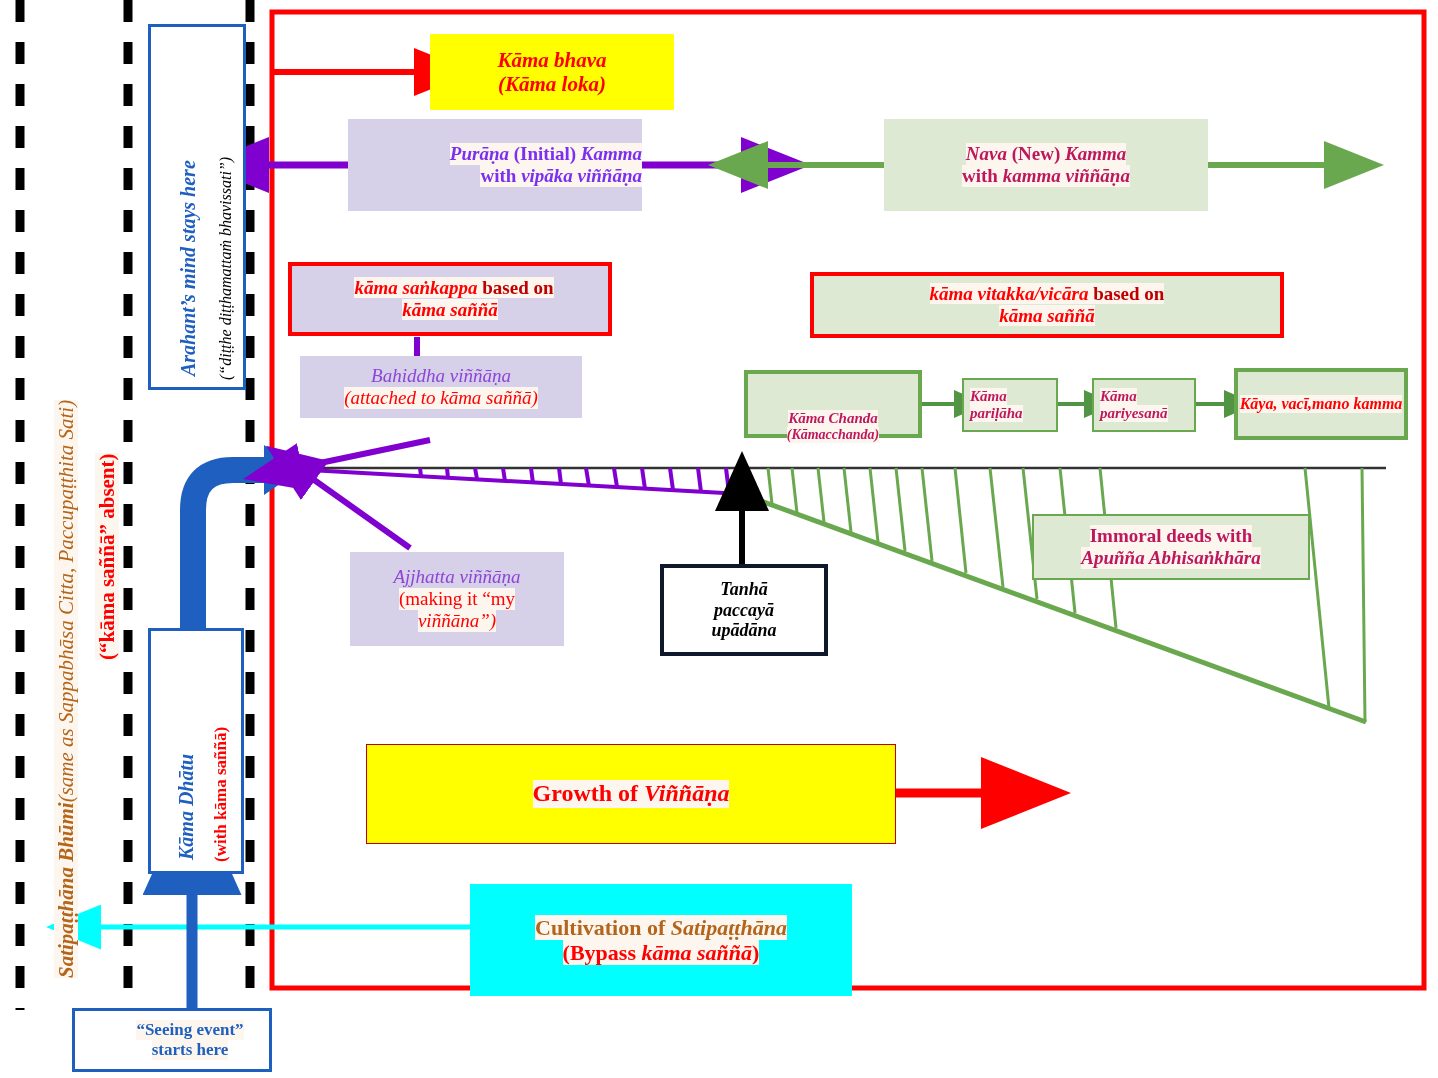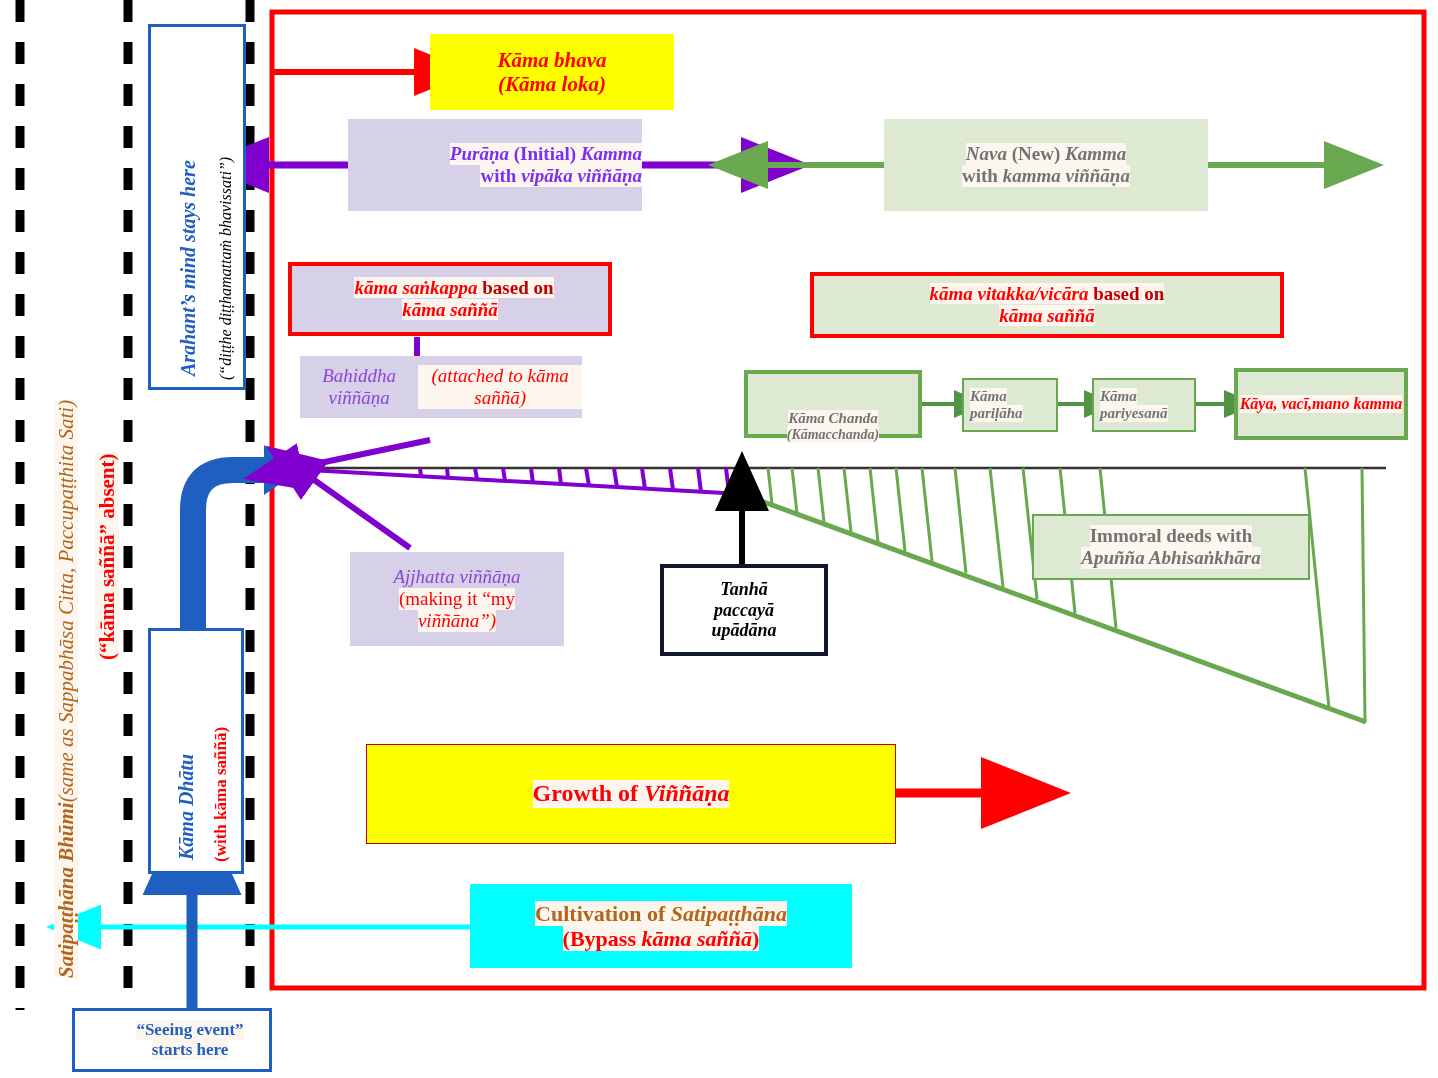--- a/index.html
+++ b/index.html
@@ -21,21 +21,21 @@
   .bd-blue{border:3px solid #1f5fbf;}
   .bd-black{border:4px solid #0f172a;}
   .bd-green{border:4px solid #6aa84f;}
   .bd-green-thin{border:2px solid #6aa84f;text-align:center;}
   .bd-red-thin{border:1px solid #c00000;}
   
   .c-red{color:#ff0000;}
   .c-darkred{color:#c00000;}
   .c-purple{color:#7b2ff2;}
   .c-violet{color:#8e44d8;}
-  .c-green{color:#737373;}
+  .c-green{color:#be185d;}
   .c-blue{color:#1f5fbf;}
   .c-brown{color:#b4651a;}
   .c-black{color:#000;}
   .it{font-style:italic;}
   .b{font-weight:bold;}
   
   .rot{transform-origin:0 0;white-space:nowrap;}
   svg{position:absolute;left:0;top:0;overflow:visible;}
 </style>
 </head>
@@ -200,21 +200,21 @@
 
   <div class="abs box lav bd-red" style="left:288px;top:262px;width:324px;height:74px;flex-direction:column;" data-name="kama-sankappa-box">
     <div class="txt" style="font-size:19px;padding-left:8px;" data-name="kama-sankappa-line1">
       <span class="hl it b c-red" data-name="kama-sankappa-line1-a">kāma saṅkappa</span><span class="hl b c-darkred" data-name="kama-sankappa-line1-b"> based on</span>
     </div>
     <div class="txt" style="font-size:19px;" data-name="kama-sankappa-line2">
       <span class="hl it b c-red" data-name="kama-sankappa-line2-a">kāma saññā</span>
     </div>
   </div>
 
-  <div class="abs box lav" style="left:300px;top:356px;width:282px;height:62px;flex-direction:row;" data-name="bahiddha-vinnana-box">
+  <div class="abs box lav" style="left:300px;top:356px;width:282px;height:62px;flex-direction:column;" data-name="bahiddha-vinnana-box">
     <span class="it txt c-violet" style="font-size:19px;" data-name="bahiddha-line1">Bahiddha viññāṇa</span>
     <span class="hl it txt c-red" style="font-size:19px;" data-name="bahiddha-line2">(attached to kāma saññā)</span>
   </div>
 
   <div class="abs box grn bd-red" style="left:810px;top:272px;width:474px;height:66px;flex-direction:column;" data-name="kama-vitakka-box">
     <div class="txt" style="font-size:19px;" data-name="kama-vitakka-line1">
       <span class="hl it b c-red" data-name="kama-vitakka-line1-a">kāma vitakka/vicāra</span><span class="hl b c-darkred" data-name="kama-vitakka-line1-b"> based on</span>
     </div>
     <div class="txt" style="font-size:19px;" data-name="kama-vitakka-line2">
       <span class="hl it b c-red" data-name="kama-vitakka-line2-a">kāma saññā</span>
@@ -257,21 +257,21 @@
     <div class="hl txt" style="font-size:24px;" data-name="growth-line1">
       <span class="b c-red" data-name="growth-line1-a">Growth of </span><span class="it b c-red" data-name="growth-line1-b">Viññāṇa</span>
     </div>
   </div>
 
   <div class="abs box grn bd-green-thin" style="left:1032px;top:514px;width:278px;height:66px;flex-direction:column;" data-name="immoral-deeds-box">
     <span class="hl b txt c-green" style="font-size:19px;" data-name="immoral-line1">Immoral deeds with</span>
     <span class="hl it b txt c-green" style="font-size:19px;" data-name="immoral-line2">Apuñña Abhisaṅkhāra</span>
   </div>
 
-  <div class="abs box cyn" style="left:470px;top:884px;width:382px;height:84px;flex-direction:column;" data-name="cultivation-satipatthana-box">
+  <div class="abs box cyn" style="left:470px;top:884px;width:382px;height:112px;flex-direction:column;" data-name="cultivation-satipatthana-box">
     <div class="hl txt" style="font-size:22px;" data-name="cultivation-line1">
       <span class="b c-brown" data-name="cultivation-line1-a">Cultivation of </span><span class="it b c-brown" data-name="cultivation-line1-b">Satipaṭṭhāna</span>
     </div>
     <div class="hl txt" style="font-size:22px;" data-name="cultivation-line2">
       <span class="b c-red" data-name="cultivation-line2-a">(Bypass </span><span class="it b c-red" data-name="cultivation-line2-b">kāma saññā</span><span class="b c-red" data-name="cultivation-line2-c">)</span>
     </div>
   </div>
 
 </div>
 

